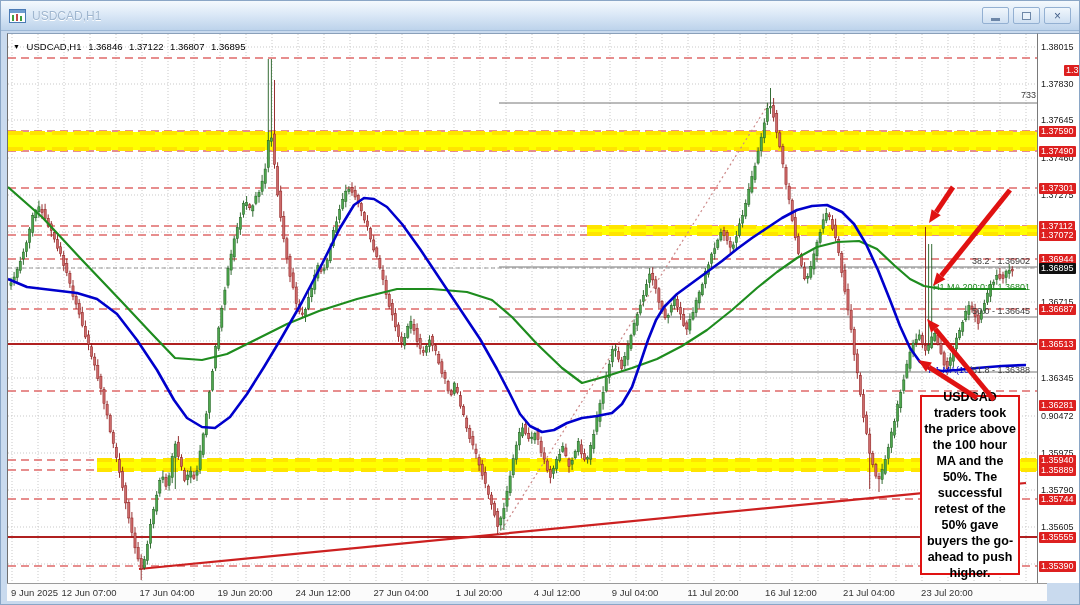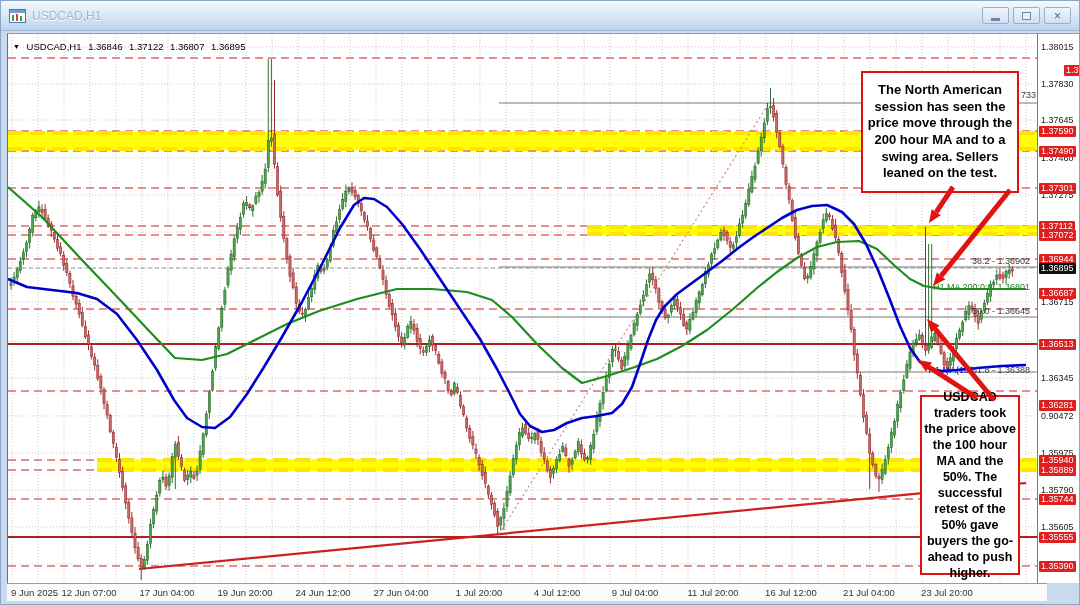--- a/index.html
+++ b/index.html
@@ -821,21 +821,20 @@
         <text x="1022" y="339" fill="#3c3c3c" font-size="9px" text-anchor="end" font-family="&quot;Liberation Sans&quot;, sans-serif">(61.8 - 1.36388</text>
       </svg>
     <div class="ohlc">
       <span style="font-size:7px;vertical-align:1px;">▼</span>
       <span>USDCAD,H1</span>
       <span>1.36846</span>
       <span>1.37122</span>
       <span>1.36807</span>
       <span>1.36895</span>
     </div>
-    <div class="note note-top">The North American session has seen the price move through the 200 hour MA and to a swing area. Sellers leaned on the test.</div>
     <div class="note note-bottom">USDCAD traders took the price above the 100 hour MA and the 50%. The successful retest of the 50% gave buyers the go-ahead to push higher.</div>
   </div>
 
   <div class="price-axis">
       <div class="p-tick" style="top: 8px;">1.38015</div>
       <div class="p-tick" style="top: 45px; text-align: center;">1.37830</div>
       <div class="p-tick" style="top: 81px;">1.37645</div>
       <div class="p-tick" style="top: 119px;">1.37460</div>
       <div class="p-tick" style="top: 156px;">1.37275</div>
       <div class="p-tick" style="top: 263px;">1.36715</div>
@@ -845,21 +844,21 @@
       <div class="p-tick" style="top: 451px;">1.35790</div>
       <div class="p-tick" style="top: 488px;">1.35605</div>
       <div class="p-tick" style="top: 525px;">1.35420</div>
       <div class="p-tag" style="top: 31px; margin-left: 25px;">1.37960</div>
       <div class="p-tag" style="top: 92px;">1.37590</div>
       <div class="p-tag" style="top: 112px;">1.37490</div>
       <div class="p-tag" style="top: 149px;">1.37301</div>
       <div class="p-tag" style="top: 187px;">1.37112</div>
       <div class="p-tag" style="top: 196px;">1.37072</div>
       <div class="p-tag" style="top: 220px;">1.36944</div>
-      <div class="p-tag" style="top: 254px;">1.36687</div>
+      <div class="p-tag" style="top: 270px;">1.36687</div>
       <div class="p-tag" style="top: 305px;">1.36513</div>
       <div class="p-tag" style="top: 366px;">1.36281</div>
       <div class="p-tag" style="top: 421px;">1.35940</div>
       <div class="p-tag" style="top: 431px;">1.35889</div>
       <div class="p-tag" style="top: 460px;">1.35744</div>
       <div class="p-tag" style="top: 498px;">1.35555</div>
       <div class="p-tag" style="top: 527px;">1.35390</div>
       <div class="p-tag current" style="top: 229px;">1.36895</div>
     </div>
   <div class="time-axis">

